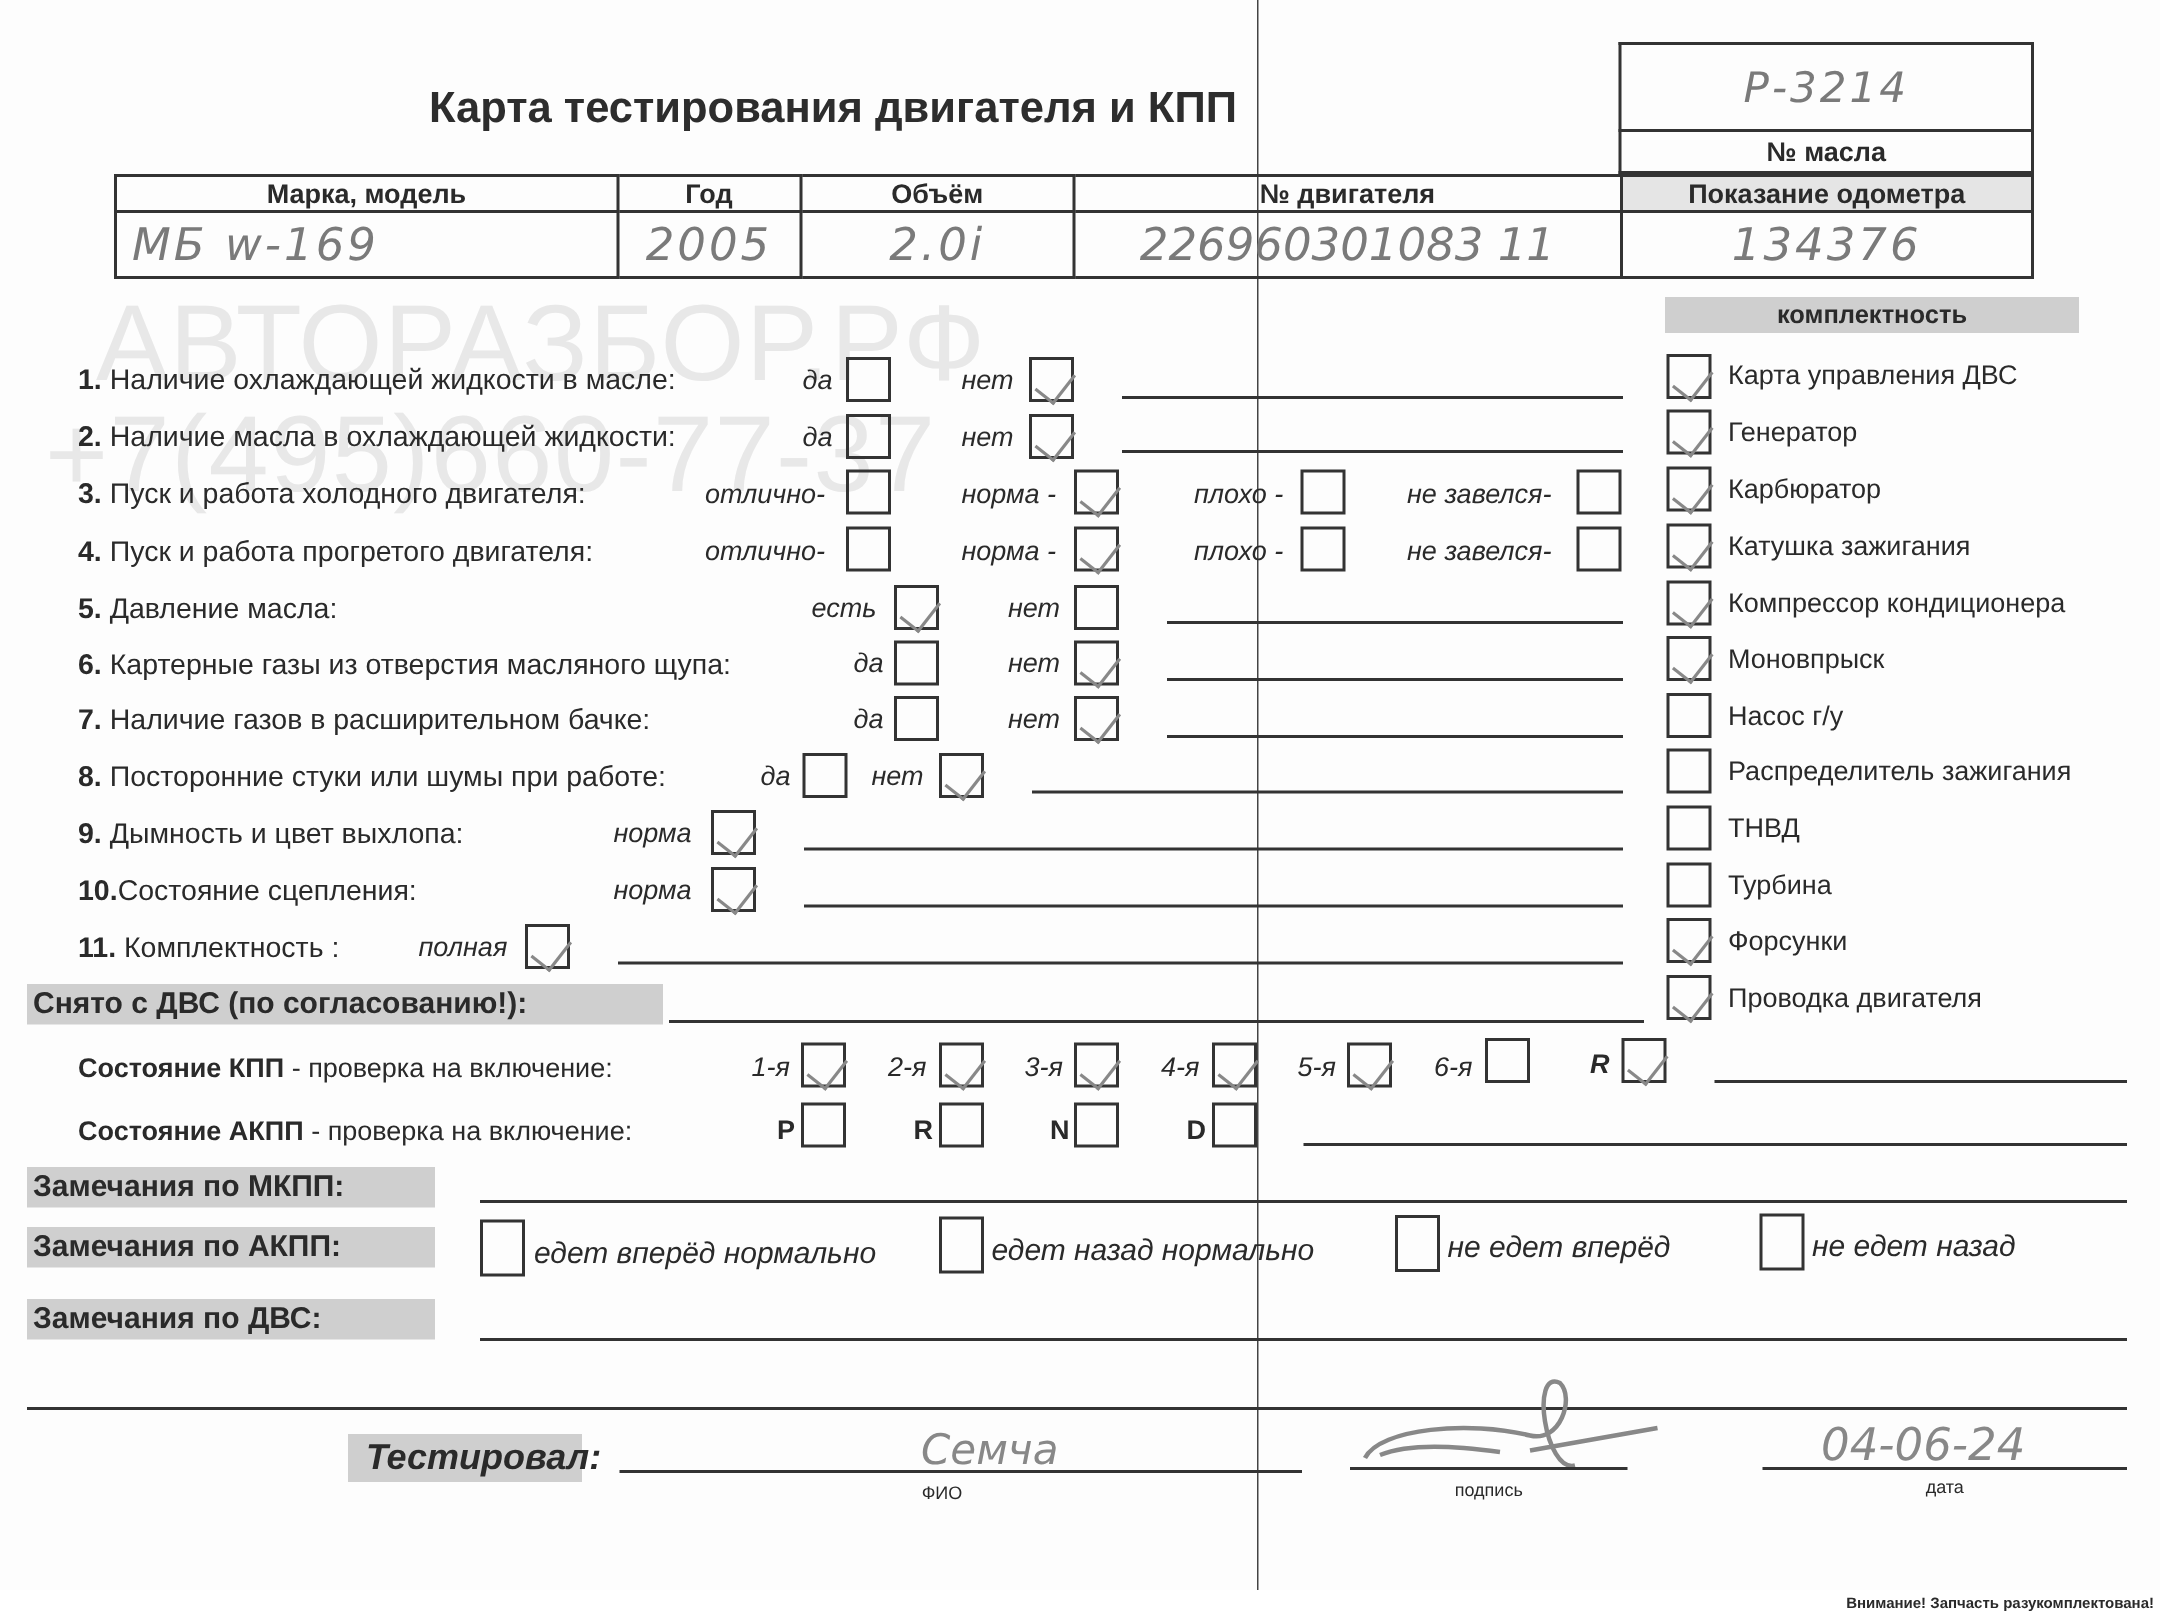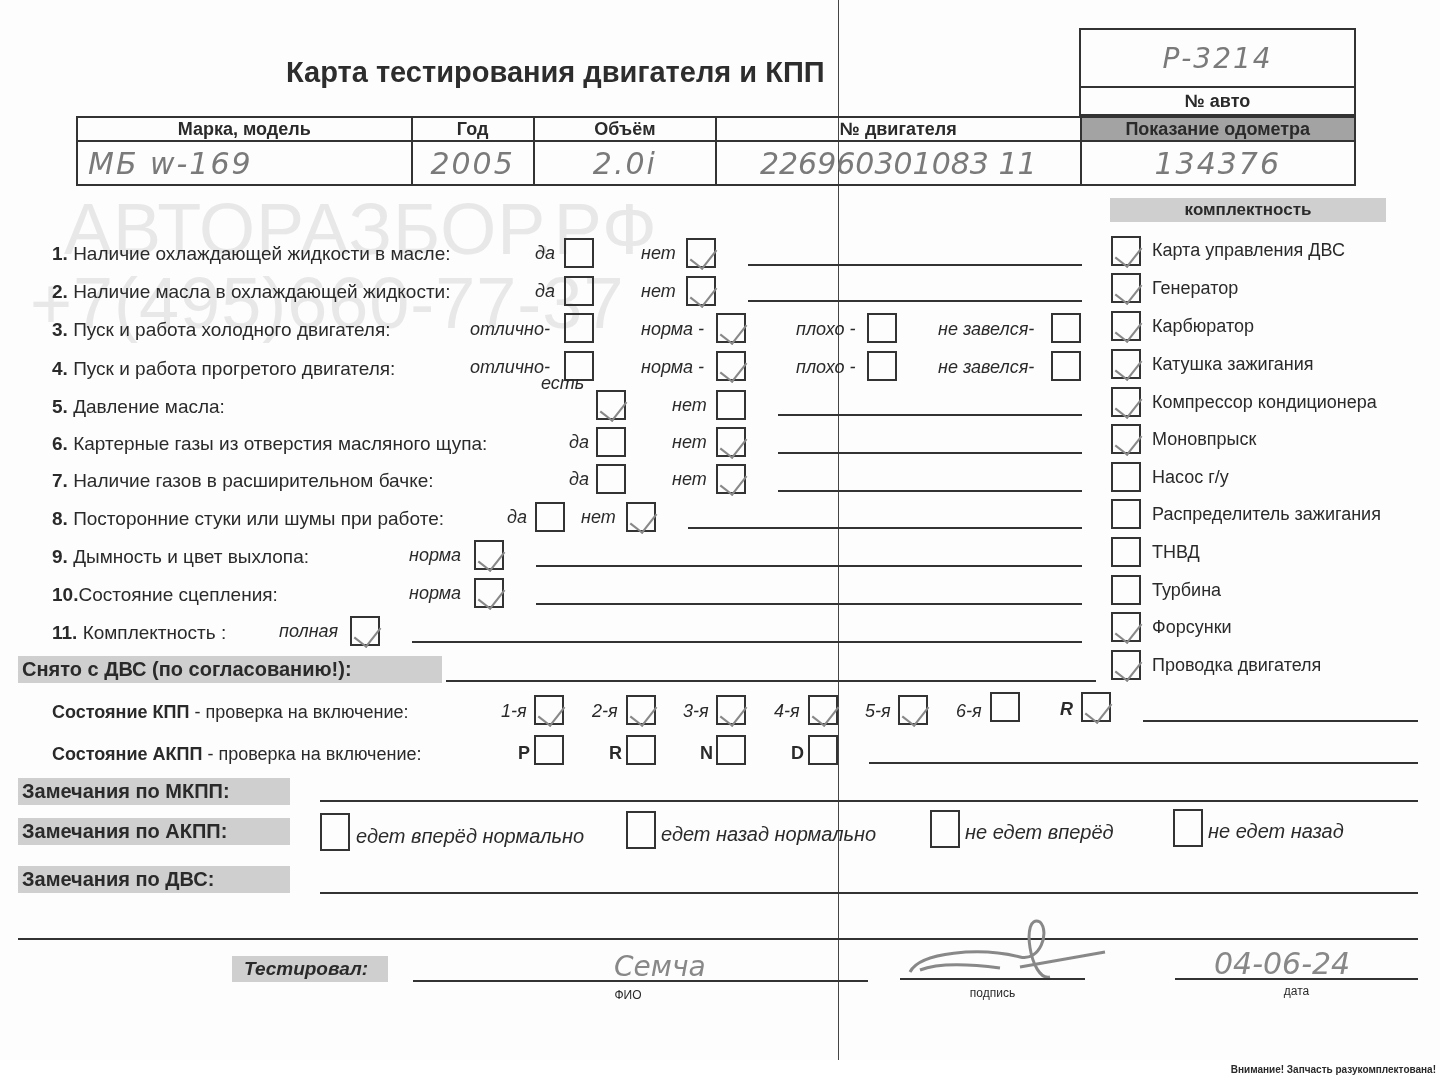--- a/index.html
+++ b/index.html
@@ -7,21 +7,21 @@
            font-family:"Liberation Sans", sans-serif; color:#2a2a2a; }
     .abs { position:absolute; }
     .fold { position:absolute; left:838px; top:0; width:1px; height:1060px; background:#444; }
     .bottom-band { position:absolute; left:0; top:1060px; width:1440px; height:20px; background:#fff; }
     .watermark { position:absolute; color:#e8e8e8; font-size:72px; white-space:nowrap; letter-spacing:1px; }
     .title { position:absolute; left:286px; top:56px; font-size:29px; font-weight:bold; color:#2d2d2d; }
     table.hdr { position:absolute; border-collapse:collapse; }
     table.hdr td { border:2px solid #333; padding:0; text-align:center; }
     .th { font-size:18px; font-weight:bold; height:22px; }
     .hw { font-family:"DejaVu Sans", sans-serif; color:#7a7a7a; font-size:30px; font-style:italic; letter-spacing:2px; }
-    .shade { background:#a3a3a3; }
+    .shade { background:#e5e5e5; }
     .q { position:absolute; font-size:19px; white-space:nowrap; }
     .q .n { font-weight:bold; display:inline-block; }
     .opt { position:absolute; font-size:18px; font-style:italic; white-space:nowrap; }
     .box { position:absolute; width:30px; height:30px; border:2px solid #333; box-sizing:border-box; background:transparent; }
     .box.checked::after { content:""; position:absolute; left:4px; top:-2px; width:20px; height:32px;
         border-right:3px solid #888; border-bottom:3px solid #888; transform:rotate(38deg) scale(0.7); }
     .line { position:absolute; height:2px; background:#333; }
     .kit-label { position:absolute; font-size:18px; white-space:nowrap; }
     .section { position:absolute; font-size:20px; font-weight:bold; background:#cfcfcf; padding:2px 4px; white-space:nowrap; }
     .sublbl { position:absolute; font-size:12px; text-align:center; }
@@ -37,21 +37,21 @@
 <div class="fold"></div>
 
 <div class="title">Карта тестирования двигателя  и КПП</div>
 
 <table class="hdr" style="left:1079px; top:28px; width:277px;">
   <tbody>
       <tr>
         <td style="height:56px; border-bottom:2px solid #333;"><span class="hw" style="font-size:28px;">Р-3214</span></td>
       </tr>
   <tr>
-        <td class="th" style="height:26px;">№ авто</td>
+        <td class="th" style="height:26px;">№ масла</td>
       </tr>
 </tbody>
   </table>
 
 <table class="hdr" style="left:76px; top:116px; width:1280px;">
   <tbody>
       <tr>
     <td class="th" style="width:332px;">Марка, модель</td>
     <td class="th" style="width:120px;">Год</td>
     <td class="th" style="width:180px;">Объём</td>
@@ -96,21 +96,21 @@
 <span class="opt" style="left:470px; top:357px;">отлично-</span>
 <div class="box" style="left:564px; top:351px;"></div>
 <span class="opt" style="left:641px; top:357px;">норма -</span>
 <div class="box checked" style="left:716px; top:351px;"></div>
 <span class="opt" style="left:796px; top:357px;">плохо -</span>
 <div class="box" style="left:867px; top:351px;"></div>
 <span class="opt" style="left:938px; top:357px;">не завелся-</span>
 <div class="box" style="left:1051px; top:351px;"></div>
 
 <div class="q" style="left:52px; top:396px;"><span class="n">5.</span> <span>Давление масла:</span></div>
-<span class="opt" style="left:541px; top:373px;">есть</span>
+<span class="opt" style="left:541px; top:395px;">есть</span>
 <div class="box checked" style="left:596px; top:390px;"></div>
 <span class="opt" style="left:672px; top:395px;">нет</span>
 <div class="box" style="left:716px; top:390px;"></div>
 <div class="line" style="left:778px; top:414px; width:304px;"></div>
 
 <div class="q" style="left:52px; top:433px;"><span class="n">6.</span> <span>Картерные газы из отверстия масляного щупа:</span></div>
 <span class="opt" style="left:569px; top:432px;">да</span>
 <div class="box" style="left:596px; top:427px;"></div>
 <span class="opt" style="left:672px; top:432px;">нет</span>
 <div class="box checked" style="left:716px; top:427px;"></div>
@@ -213,21 +213,21 @@
 <span class="opt" style="left:661px; top:823px; font-size:20px;">едет назад нормально</span>
 <div class="box" style="left:930px; top:810px; width:30px; height:38px;"></div>
 <span class="opt" style="left:965px; top:821px; font-size:20px;">не едет вперёд</span>
 <div class="box" style="left:1173px; top:809px; width:30px; height:38px;"></div>
 <span class="opt" style="left:1208px; top:820px; font-size:20px;">не едет назад</span>
 
 <div class="section" style="left:18px; top:866px; width:264px;">Замечания по ДВС:</div>
 <div class="line" style="left:320px; top:892px; width:1098px;"></div>
 <div class="line" style="left:18px; top:938px; width:1400px;"></div>
 
-<div class="section" style="left:232px; top:956px; font-style:italic; font-size:19px; width:140px;padding-left:12px;">Тестировал:</div>
+<div class="section" style="left:232px; top:956px; font-style:italic; font-size:24px; width:140px;padding-left:12px;">Тестировал:</div>
 <span class="sig" style="left:590px; top:950px; font-size:28px;">Семча</span>
 <div class="line" style="left:413px; top:980px; width:455px;"></div>
 <div class="sublbl" style="left:413px; top:988px; width:430px;">ФИО</div>
 
 <svg class="abs" style="left:900px; top:912px;" width="210" height="80">
   <path d="M10 60 C 20 40, 80 35, 120 45 C 140 50, 150 20, 140 10 C 120 0, 130 70, 150 65 M 120 55 L 205 40 M 20 58 C 40 50, 70 52, 100 56" stroke="#888" stroke-width="3" fill="none"></path>
 </svg>
 <div class="line" style="left:900px; top:978px; width:185px;"></div>
 <div class="sublbl" style="left:900px; top:986px; width:185px;">подпись</div>
 

